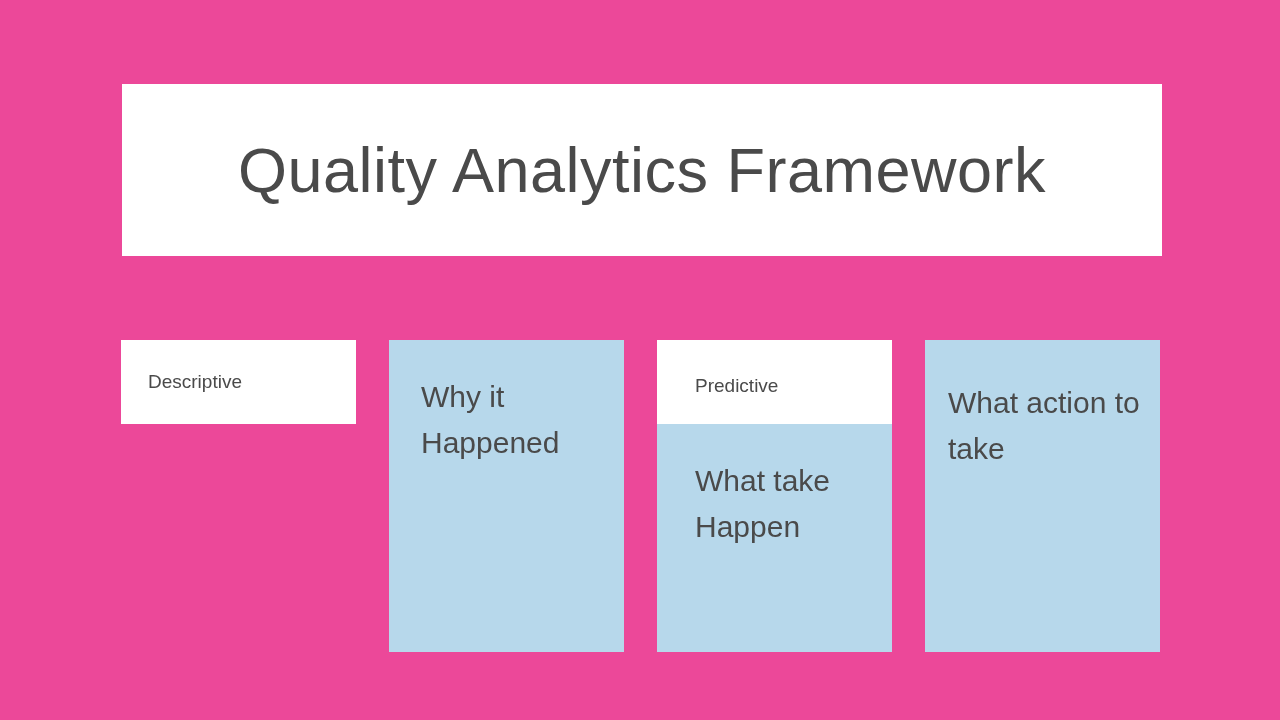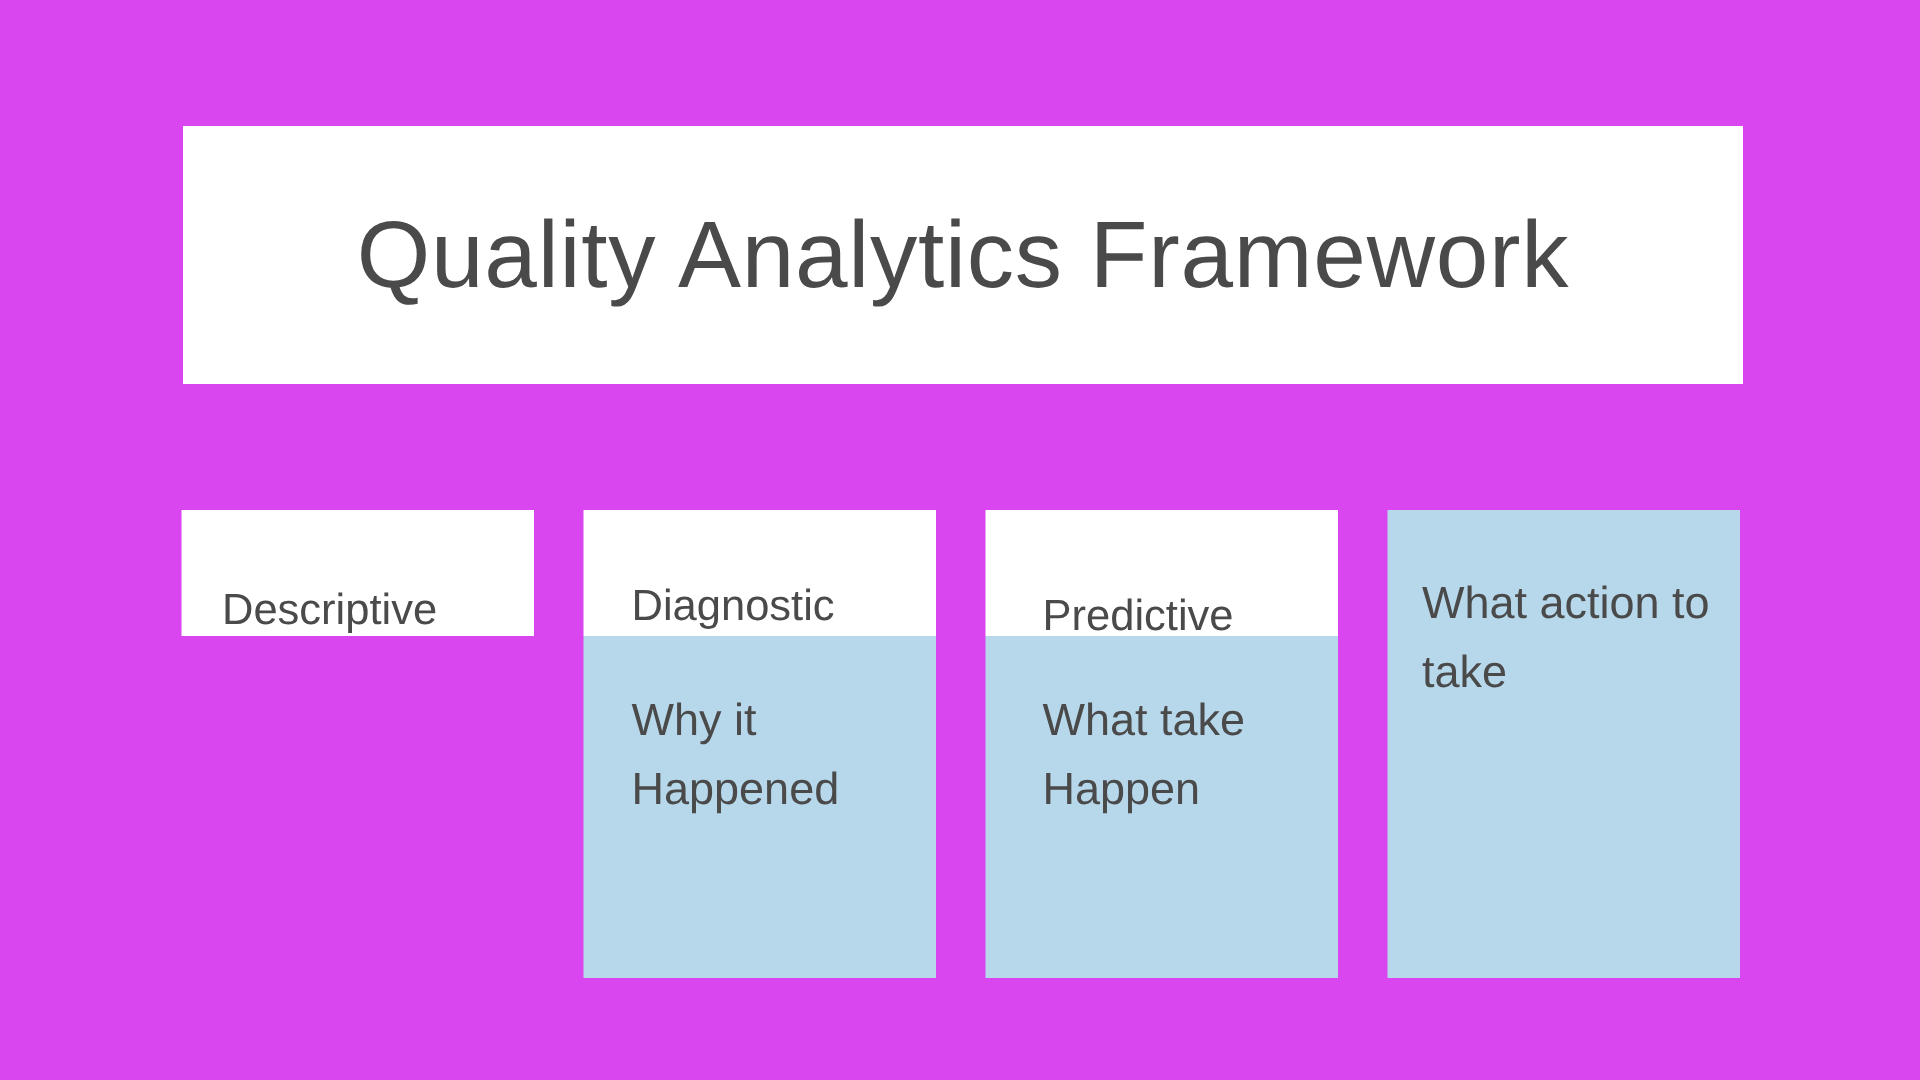--- a/index.html
+++ b/index.html
@@ -9,21 +9,21 @@
   body {
     width: 1280px;
     height: 720px;
     overflow: hidden;
     font-family: "Liberation Sans", sans-serif;
   }
   .slide {
     position: relative;
     width: 1280px;
     height: 720px;
-    background: #d946ef;
+    background: #ec4899;
   }
   .title-box {
     position: absolute;
     left: 122px;
     top: 84px;
     width: 1040px;
     height: 172px;
     background: #FFFFFF;
     display: flex;
     align-items: center;
@@ -50,23 +50,23 @@
     flex: 1;
     display: flex;
     flex-direction: column;
     --pad: 27px;
   }
   .card-header {
     height: 84px;
     flex: 0 0 84px;
     background: #FFFFFF;
     display: flex;
-    align-items: flex-end;
+    align-items: center;
     padding-left: var(--pad);
-    font-size: 29px;
+    font-size: 19px;
     color: #4A4A4A;
   }
   .card-body {
     flex: 1;
     background: #B7D8EB;
     padding: 34px 16px 0 var(--pad);
     font-size: 30px;
     line-height: 46px;
     color: #4A4A4A;
   }
@@ -90,23 +90,20 @@
 
   <div class="cards">
 
     <section class="card">
       <div class="card-header">
         <span>Descriptive</span>
       </div>
     </section>
 
     <section class="card">
-      <div class="card-header">
-        <span>Diagnostic</span>
-      </div>
       <div class="card-body">Why it Happened</div>
     </section>
 
     <section class="card">
       <div class="card-header">
         <span>Predictive</span>
       </div>
       <div class="card-body">What take Happen</div>
     </section>
 

